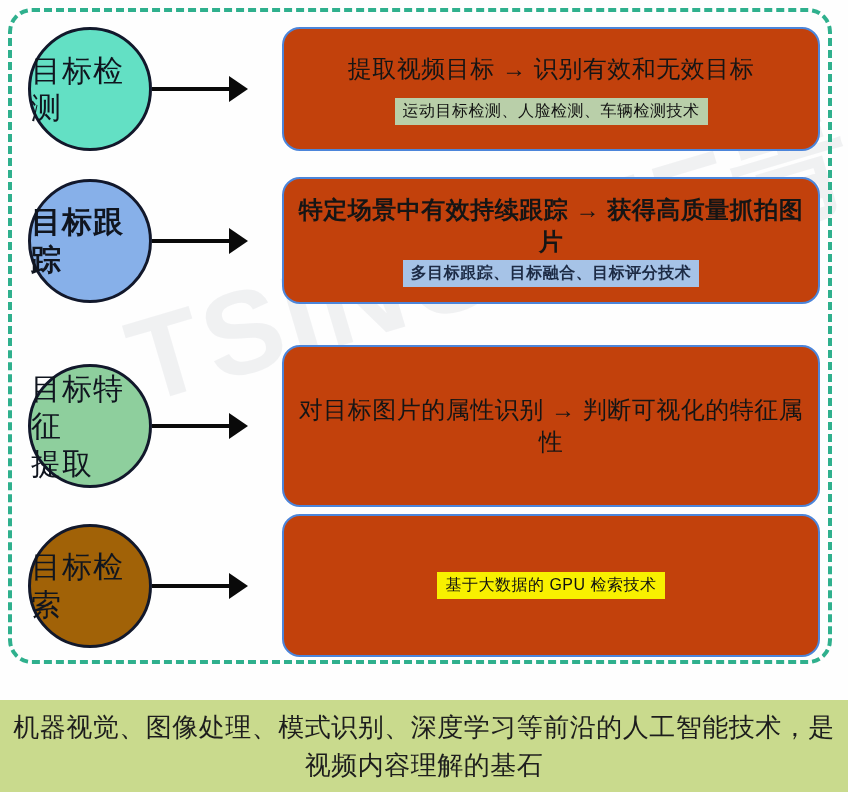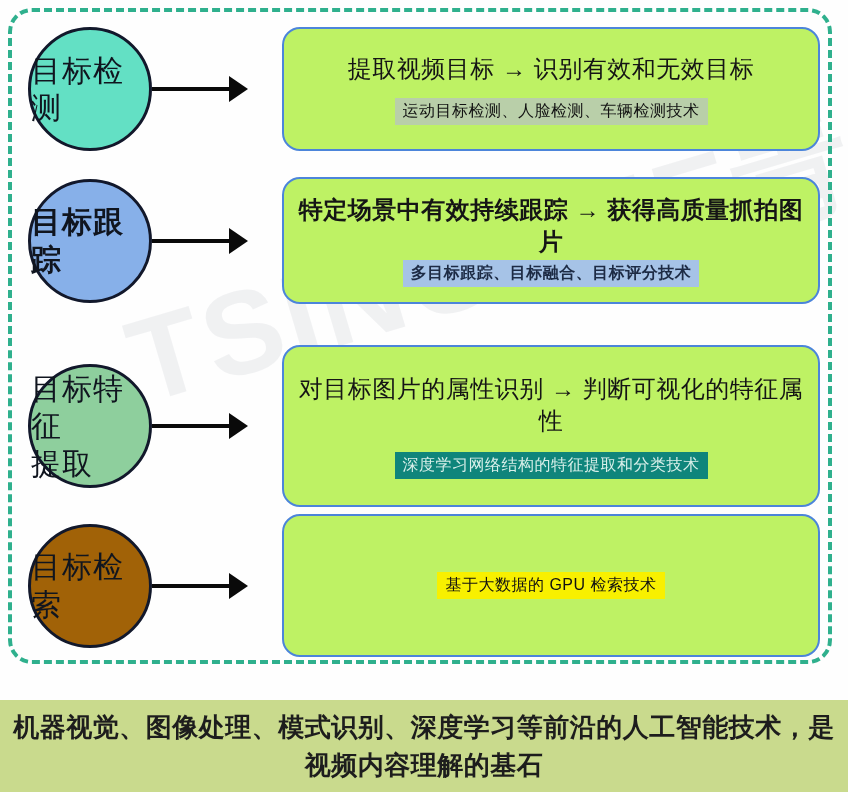--- a/index.html
+++ b/index.html
@@ -32,31 +32,31 @@
     line-height:1.25; letter-spacing:1px;
   }
   .arrow { flex:0 0 auto; width:96px; height:26px; position:relative; }
   .arrow-shaft { position:absolute; left:0; top:11px; width:80px; height:4px; background:#0a0a0a; }
   .arrow-head {
     position:absolute; right:0; top:0; width:0; height:0;
     border-top:13px solid transparent; border-bottom:13px solid transparent;
     border-left:19px solid #0a0a0a;
   }
   .box {
-    flex:1 1 auto; height:100%; background:#bef264;
+    flex:1 1 auto; height:100%; background:#c2410c;
     border:2px solid #4c85da; border-radius:18px; box-sizing:border-box;
     display:flex; flex-direction:column; align-items:center; justify-content:space-evenly;
     padding:12px 8px;
     margin-left:34px;
   }
   .box-line1 { font-size:24px; color:#151515; letter-spacing:0.5px; text-align:center; }
   .box-line2 { font-size:16px; letter-spacing:0.5px; padding:3px 8px; text-align:center; }
   .footer {
     position:absolute; left:0; top:700px; width:848px; height:92px; z-index:1;
-    display:flex; flex-direction:column; align-items:center; justify-content:center;font-weight:bold;
+    display:flex; flex-direction:column; align-items:center; justify-content:center;
   }
   .footer-line { font-size:26px; color:#1d1d1d; line-height:38px; letter-spacing:0.5px; text-align:center; }
 </style>
 </head>
 <body>
 
 <div class="canvas">
 
   <div class="watermark">TSINGSEE青犀视频</div>
 
@@ -94,21 +94,20 @@
     <div class="circle" style="background-color: rgb(142, 207, 157);">
       <span class="circle-label">目标特征
 提取</span>
     </div>
     <div class="arrow">
       <div class="arrow-shaft"></div>
       <div class="arrow-head"></div>
     </div>
     <div class="box">
       <div class="box-line1">对目标图片的属性识别 → 判断可视化的特征属性</div>
-      <div class="box-line2" style="background-color: rgb(15, 133, 123); color: rgb(216, 239, 233);">深度学习网络结构的特征提取和分类技术</div>
     </div>
   </div>
 
   <div class="row row-4">
     <div class="circle" style="background-color: #a16207;">
       <span class="circle-label">目标检索</span>
     </div>
     <div class="arrow">
       <div class="arrow-shaft"></div>
       <div class="arrow-head"></div>

